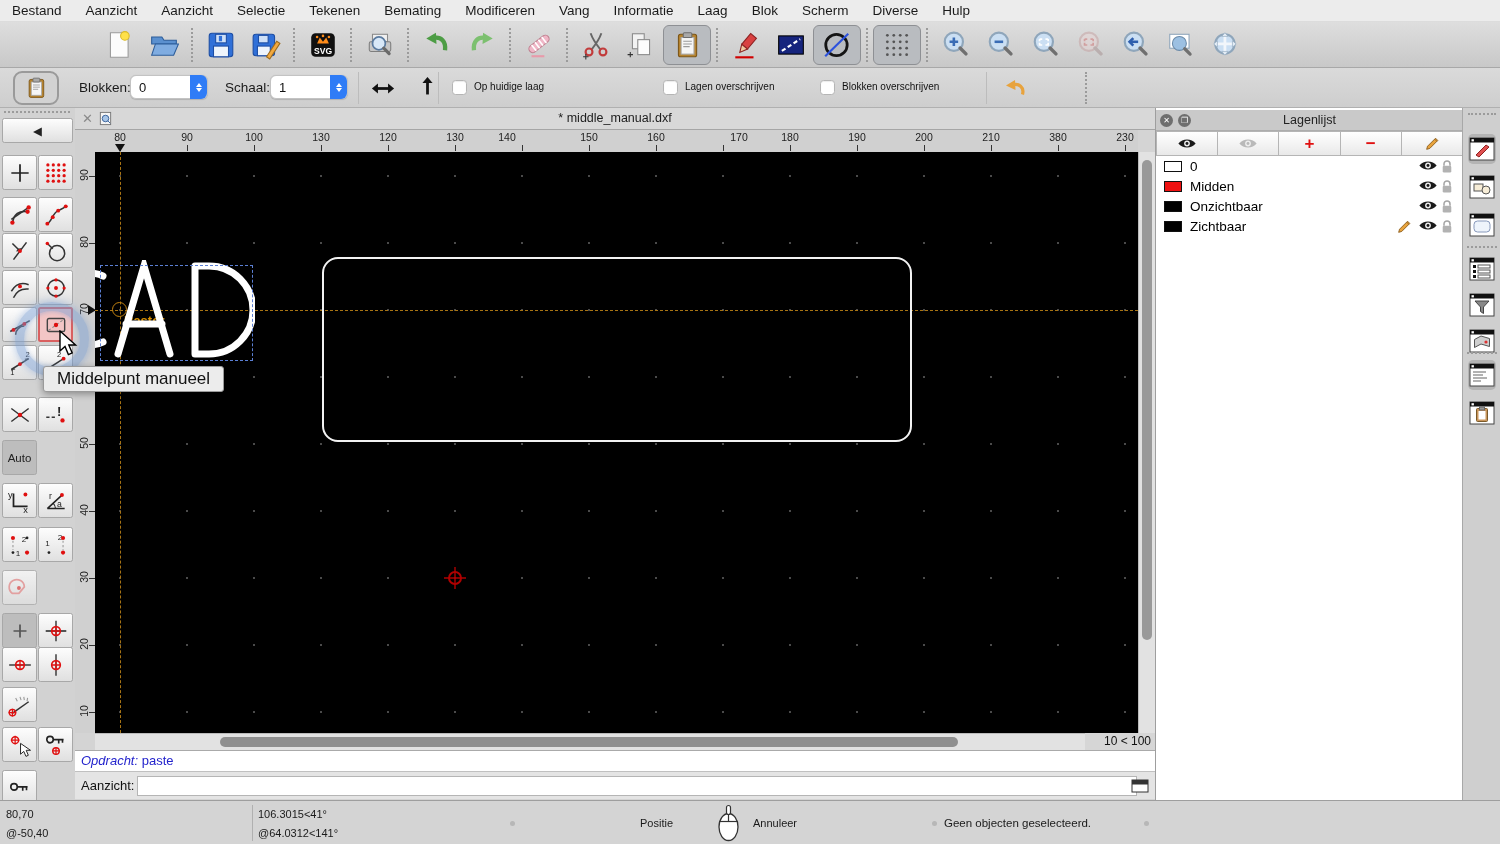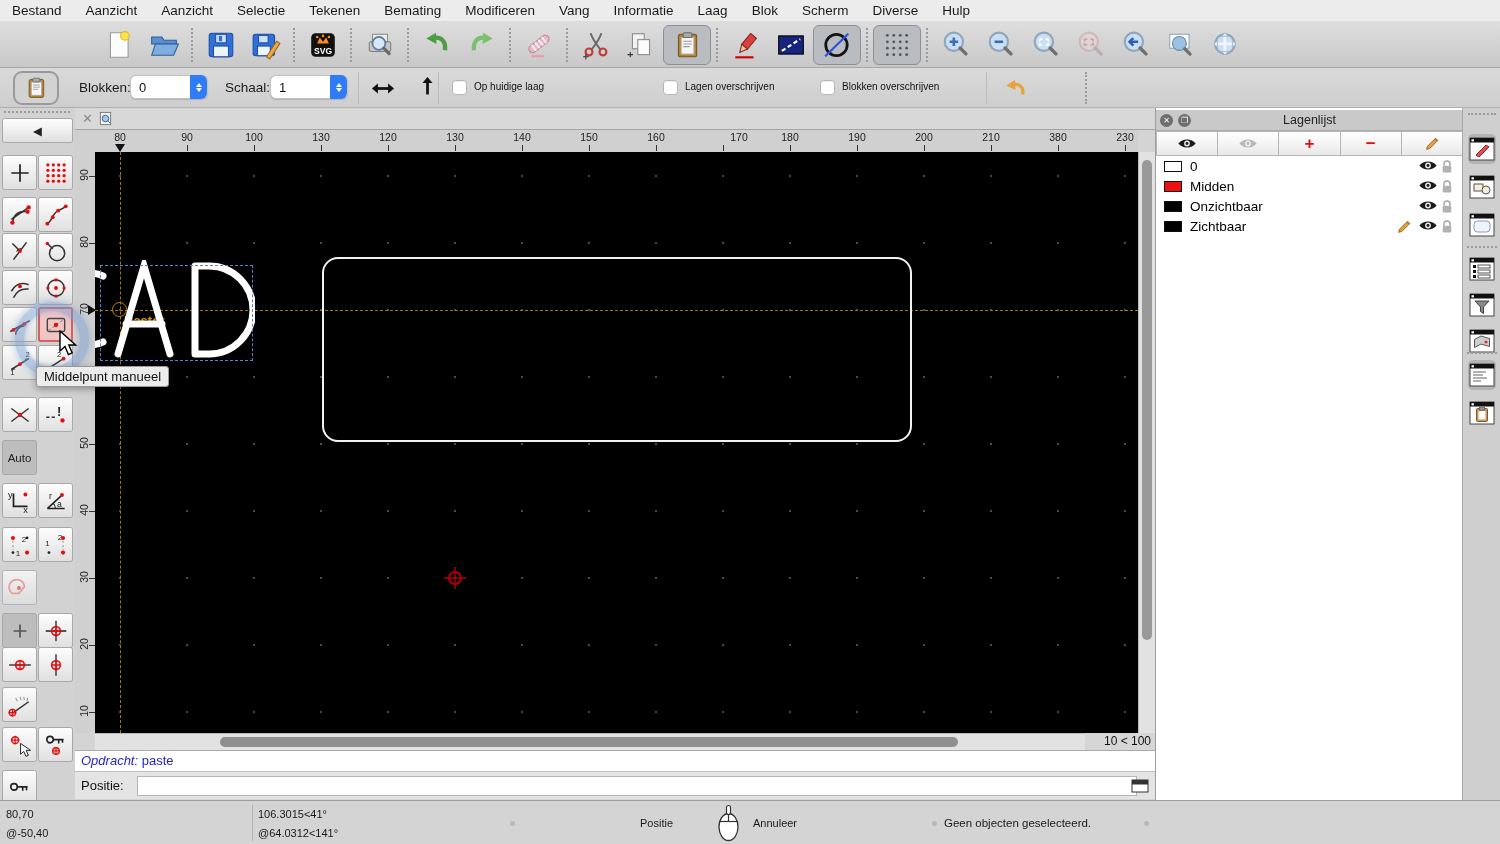--- a/index.html
+++ b/index.html
@@ -141,22 +141,22 @@
   .grip-dot { position:absolute; width:5px; height:5px; border-radius:50%; background:#b7b7b7; top:20px; }
   .sb-left-label { position:absolute; left:640px; top:16px; width:68px; text-align:left; }
   .sb-mouse { position:absolute; left:717px; top:3px; width:23px; height:38px; }
   .sb-right-label { position:absolute; left:753px; top:16px; }
   .sb-selection { position:absolute; left:944px; top:16px; font-size:11.5px; }
 
   
   .hover-ring { position:absolute; left:15px; top:302px; width:74px; height:74px; border-radius:50%;
                 border:9px solid rgba(120,156,212,.48); box-shadow:0 0 8px rgba(110,150,210,.55), inset 0 0 5px rgba(110,150,210,.5);
                 z-index:60; pointer-events:none; }
-  .tooltip { position:absolute; left:36px; top:366px; background:#ececec; border:1px solid #9a9a9a;
-             border-radius:3px; padding:2px 7px; font-size:13px; color:#111; z-index:70;
+  .tooltip { position:absolute; left:43px; top:366px; background:#ececec; border:1px solid #9a9a9a;
+             border-radius:3px; padding:2px 13px; font-size:17px; color:#111; z-index:70;
              box-shadow:0 2px 7px rgba(0,0,0,.35); white-space:nowrap; }
   .cursor { position:absolute; left:58px; top:330px; z-index:80; }
 </style>
 </head>
 <body>
 
 <div class="menubar">
     <span class="menu-item">Bestand</span>
     <span class="menu-item">Aanzicht</span>
     <span class="menu-item">Aanzicht</span>
@@ -429,20 +429,21 @@
 
 <div class="tabbar">
   <span class="tab-close">✕</span>
   <span class="tab-docicon">
     <svg viewBox="0 0 16 16" width="15" height="15">
         <rect x="2.5" y="1.5" width="11" height="13" fill="#f5f5f5" stroke="#777"></rect>
         <circle cx="8" cy="8" r="3.5" fill="#a8c6e8" stroke="#36609a"></circle>
         <path d="M10.5 10.5l2.5 2.5" stroke="#36609a"></path>
       </svg>
   </span>
+  <span class="tab-title">* middle_manual.dxf</span>
 </div>
 
 <div class="palette">
     <div class="pal-handle"></div>
     <div class="pal-btn pal-wide" style="top: 10px; left: 2px;">◀</div>
     <div class="pal-btn" style="top: 47px; left: 2px;">
       <svg viewBox="0 0 24 24">
         <path d="M4 12h16M12 4v16" stroke="#222" stroke-width="1.6"></path>
       </svg>
     </div>
@@ -670,21 +671,21 @@
     <span class="h-lab" style="left: 92px;">90</span>
     <div class="h-tick" style="left: 92px;"></div>
     <span class="h-lab" style="left: 159px;">100</span>
     <div class="h-tick" style="left: 159px;"></div>
     <span class="h-lab" style="left: 226px;">130</span>
     <div class="h-tick" style="left: 226px;"></div>
     <span class="h-lab" style="left: 293px;">120</span>
     <div class="h-tick" style="left: 293px;"></div>
     <span class="h-lab" style="left: 360px;">130</span>
     <div class="h-tick" style="left: 360px;"></div>
-    <span class="h-lab" style="left: 427px;">140</span>
+    <span class="h-lab" style="left: 412px;">140</span>
     <div class="h-tick" style="left: 427px;"></div>
     <span class="h-lab" style="left: 494px;">150</span>
     <div class="h-tick" style="left: 494px;"></div>
     <span class="h-lab" style="left: 561px;">160</span>
     <div class="h-tick" style="left: 561px;"></div>
     <span class="h-lab" style="left: 644px;">170</span>
     <div class="h-tick" style="left: 628px;"></div>
     <span class="h-lab" style="left: 695px;">180</span>
     <div class="h-tick" style="left: 695px;"></div>
     <span class="h-lab" style="left: 762px;">190</span>
@@ -895,21 +896,21 @@
     <div class="thumb"></div>
   </div>
 <div class="zoom-ratio">10 &lt; 100</div>
 
 <div class="cmdline">
   <span class="plabel">Opdracht:</span>
   <span> </span>
   <span>paste</span>
 </div>
 <div class="posrow">
-  <span class="plabel2">Positie:</span>
+  <span class="plabel2">Aanzicht:</span>
   <input type="text" value="" style="">
   <span class="kb-btn">
     <svg viewBox="0 0 18 14" width="18" height="14">
         <rect x="1" y="1" width="16" height="12" fill="#fff" stroke="#333"></rect>
         <rect x="1" y="1" width="16" height="4.5" fill="#333"></rect>
       </svg>
   </span>
 </div>
 
 <div class="rpanel">

